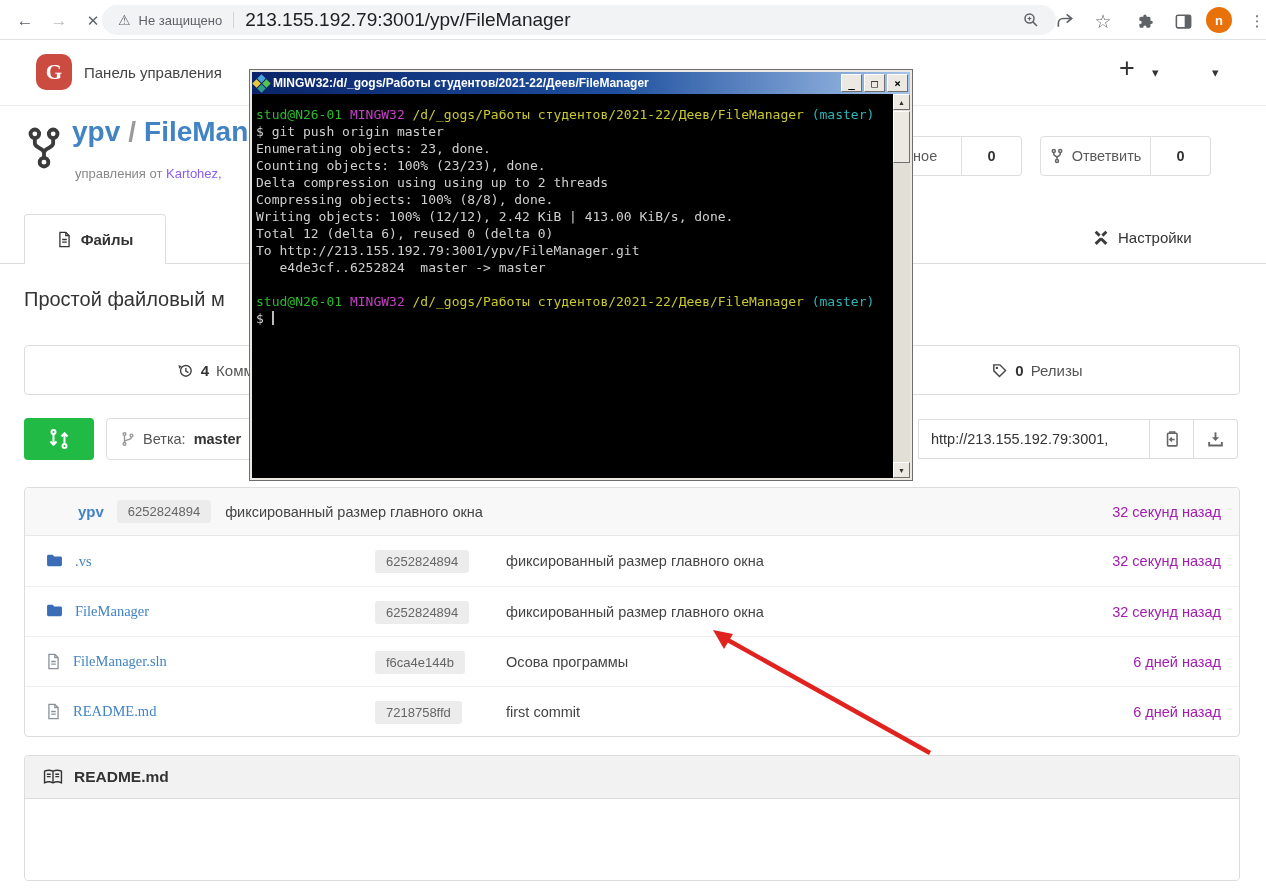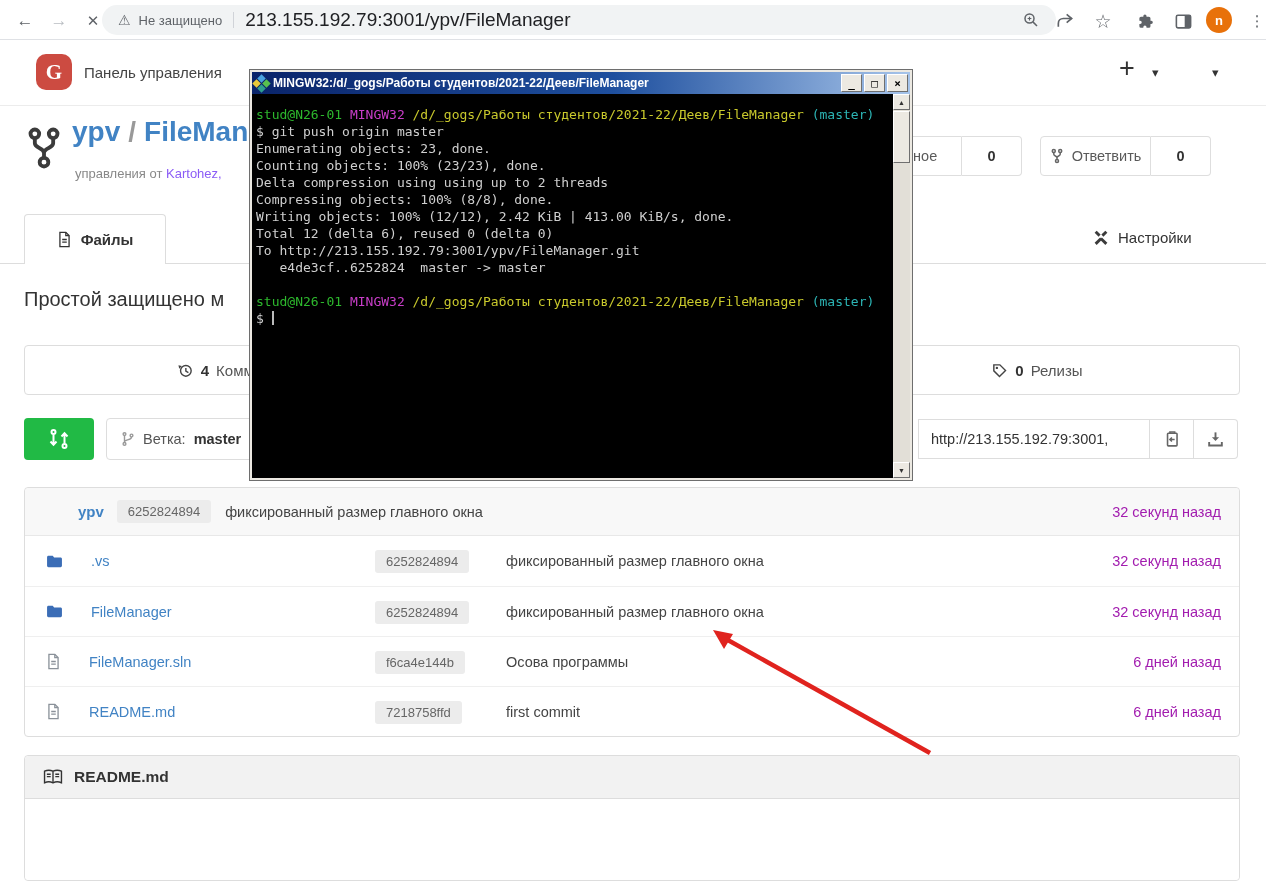--- a/index.html
+++ b/index.html
@@ -90,21 +90,21 @@
   .thead { height:48px; background:#f8f8f8; border-bottom:1px solid #e8e8e8; border-radius:4px 4px 0 0;
            display:flex; align-items:center; padding:0 18px 0 53px; font-size:14.5px; color:#444; }
   .thead b { color:#4183c4; font-size:15px; margin-right:13px; }
   .badge { background:#ececec; border-radius:3px; padding:4px 11px; font-size:13px; color:#666;
            white-space:nowrap; }
   .thead .msg { margin-left:14px; }
   .time { margin-left:auto; color:#a21caf; font-size:14.5px; white-space:nowrap; }
   .trow { height:50px; display:flex; align-items:center; padding:0 18px 0 21px; border-top:1px solid #efefef;
           font-size:14.5px; color:#444; }
   .trow:first-child { border-top:none; }
-  .ncell { width:305px; display:flex; align-items:center; gap:28px; }
+  .ncell { width:305px; display:flex; gap:12px;font-family:Liberation Serif, serif; }
   .flink { color:#4183c4; text-decoration:none; }
   .bcell { width:155px; padding-left:24px; }
   .mcell { flex:1; margin-left:0; }
 
   
   .readme { position:absolute; left:24px; right:26px; top:649px; border:1px solid #ddd; border-radius:4px;
             background:#fff; }
   .rhead { height:43px; background:#f2f2f2; border-bottom:1px solid #ddd; border-radius:4px 4px 0 0;
            display:flex; align-items:center; gap:11px; padding:0 18px; font-size:15.5px; font-weight:bold;
            color:#333; }
@@ -246,21 +246,21 @@
           <g fill="#3b3b3b">
             <path d="M3.5 6.2L6.2 3.5l5.3 5.3-2.7 2.7z"></path>
             <path d="M10.5 15.2l2.7-2.7 7.3 7.3-2.7 2.7z"></path>
             <path d="M20.5 6.2L17.8 3.5l-5.3 5.3 2.7 2.7z"></path>
             <path d="M13.5 15.2l-2.7-2.7-7.3 7.3 2.7 2.7z"></path>
           </g>
         </svg>
       <span>Настройки</span>
     </a>
 
-    <p class="desc">Простой защищено м</p>
+    <p class="desc">Простой файловый м</p>
 
     <div class="stats">
       <div class="stat">
         <svg width="17" height="17" viewBox="0 0 24 24">
             <g fill="none" stroke="#444" stroke-width="2">
               <circle cx="12.5" cy="12.5" r="7.5"></circle>
               <path d="M12.5 8.3v4.6l3.6 2"></path>
             </g>
             <path d="M3.2 9.5L2 4.6l4.9 1.2z" fill="#444"></path>
           </svg>

